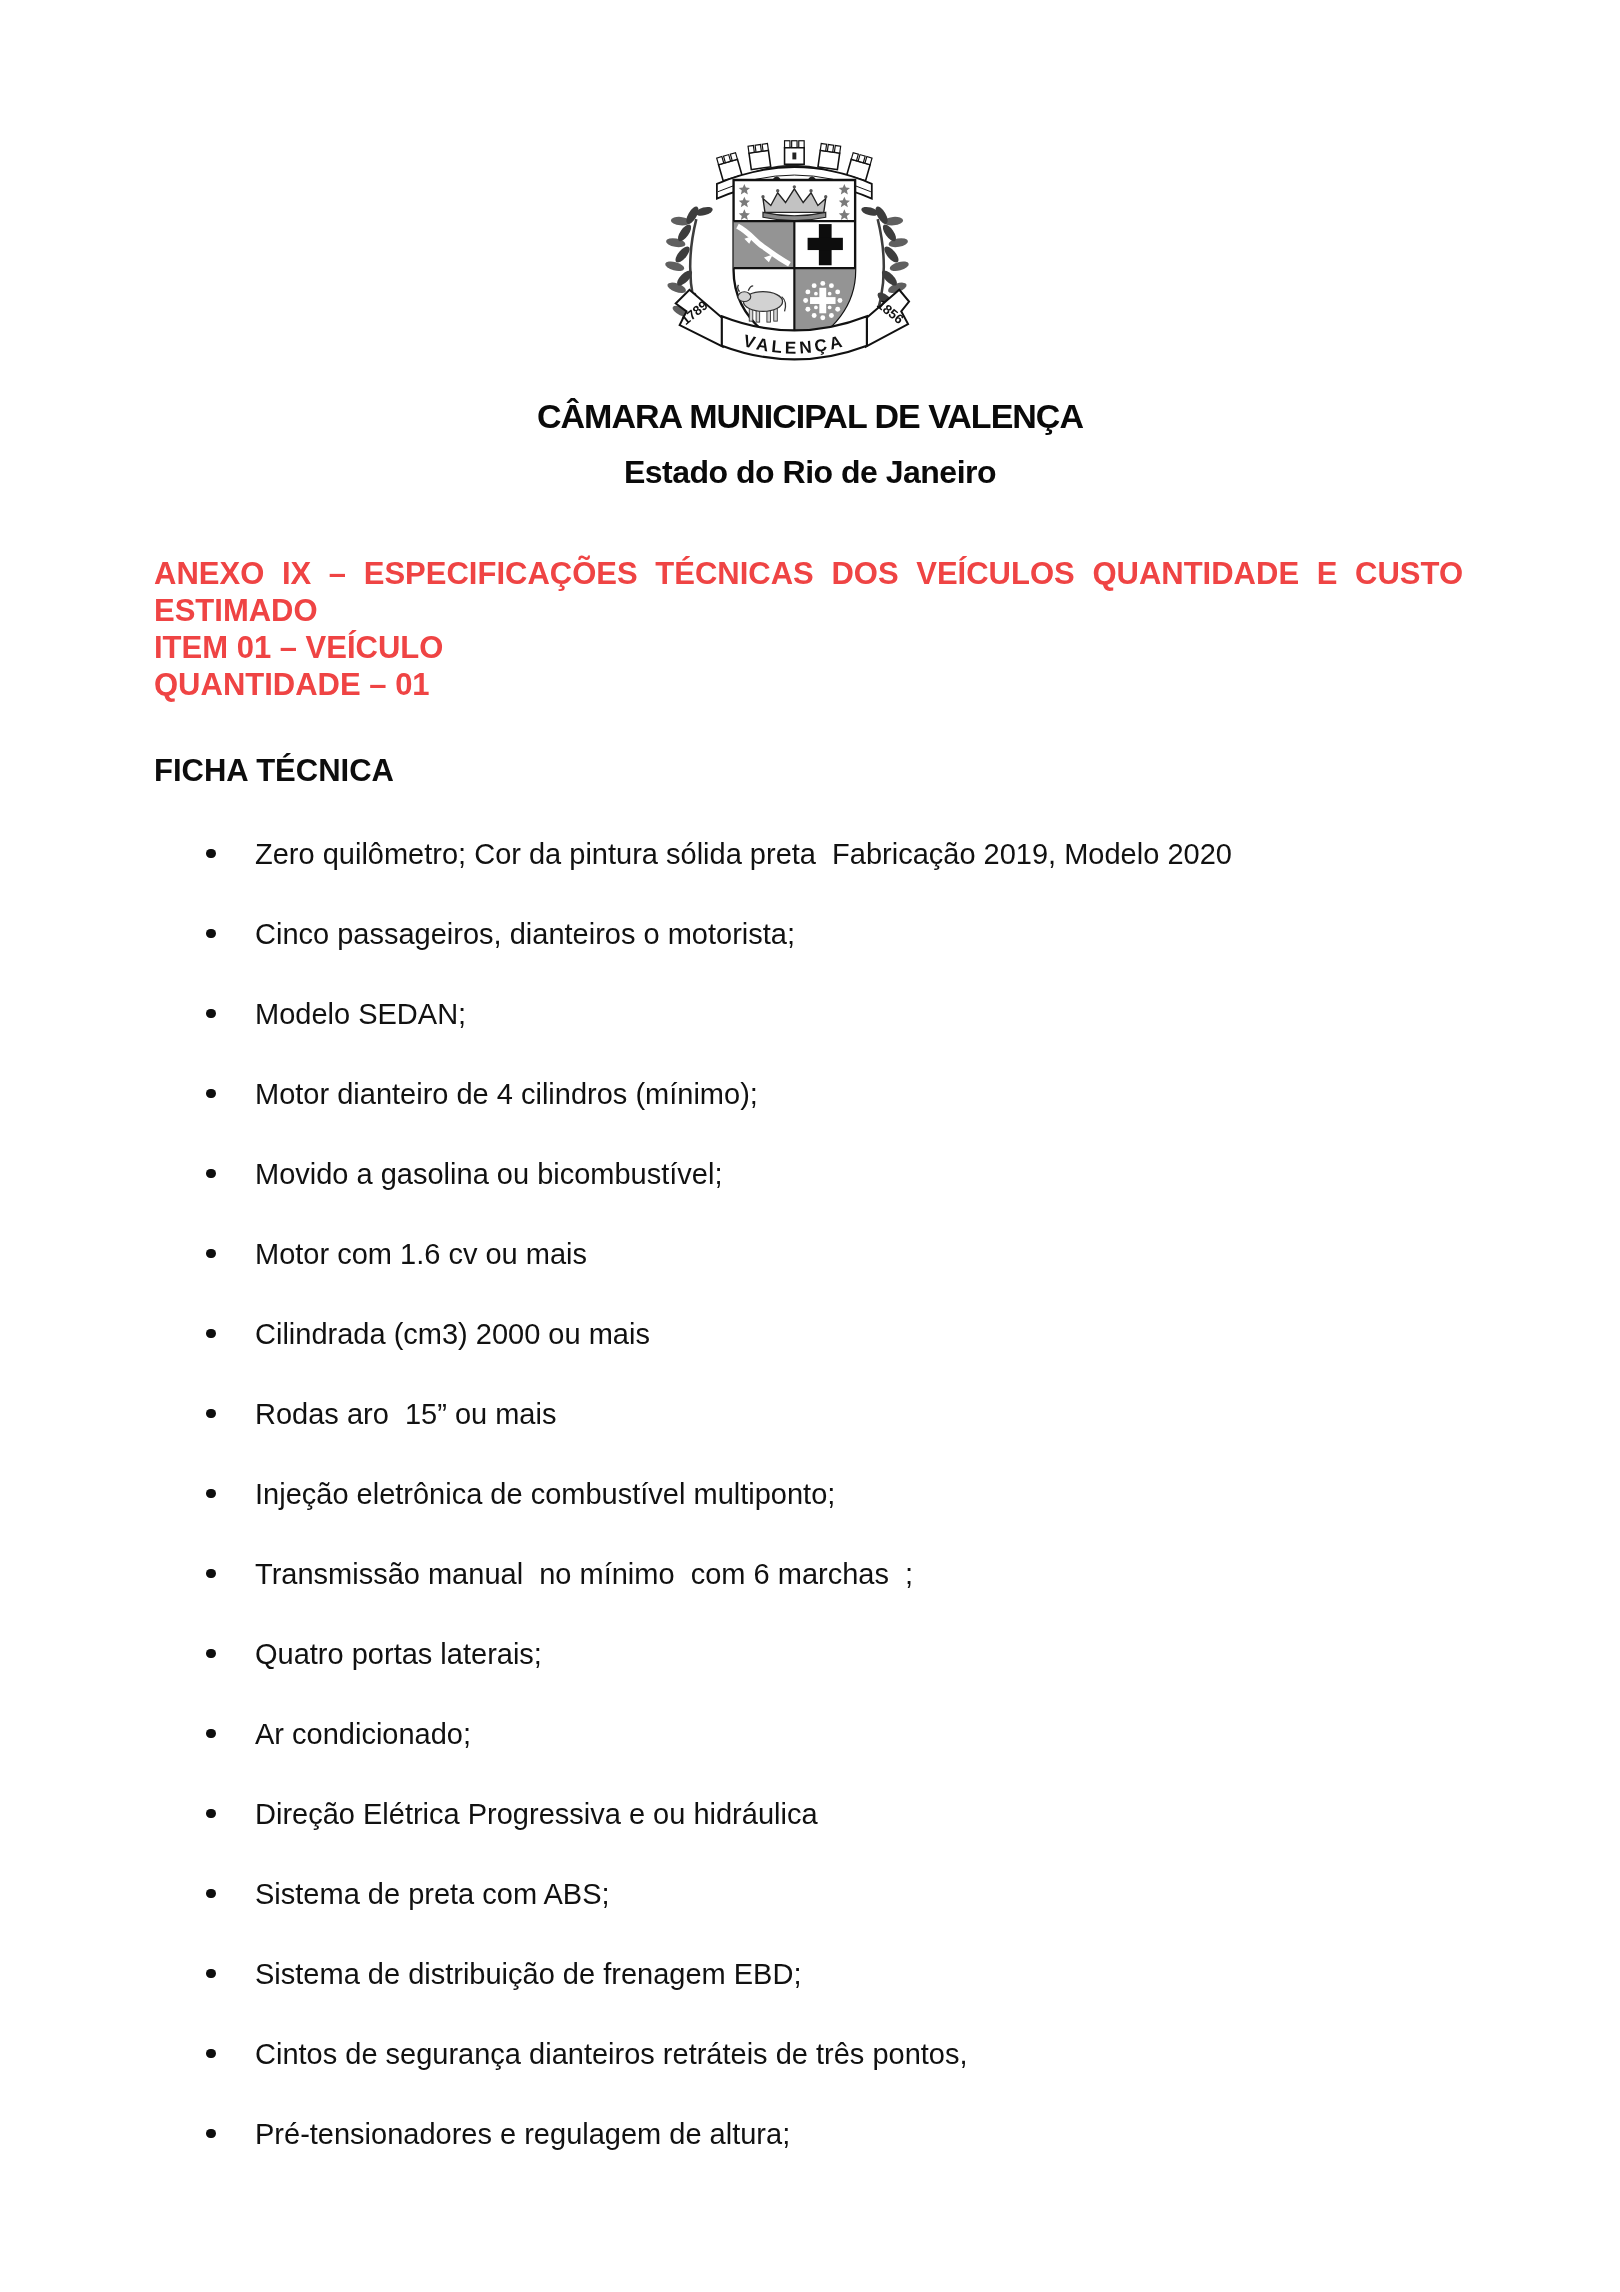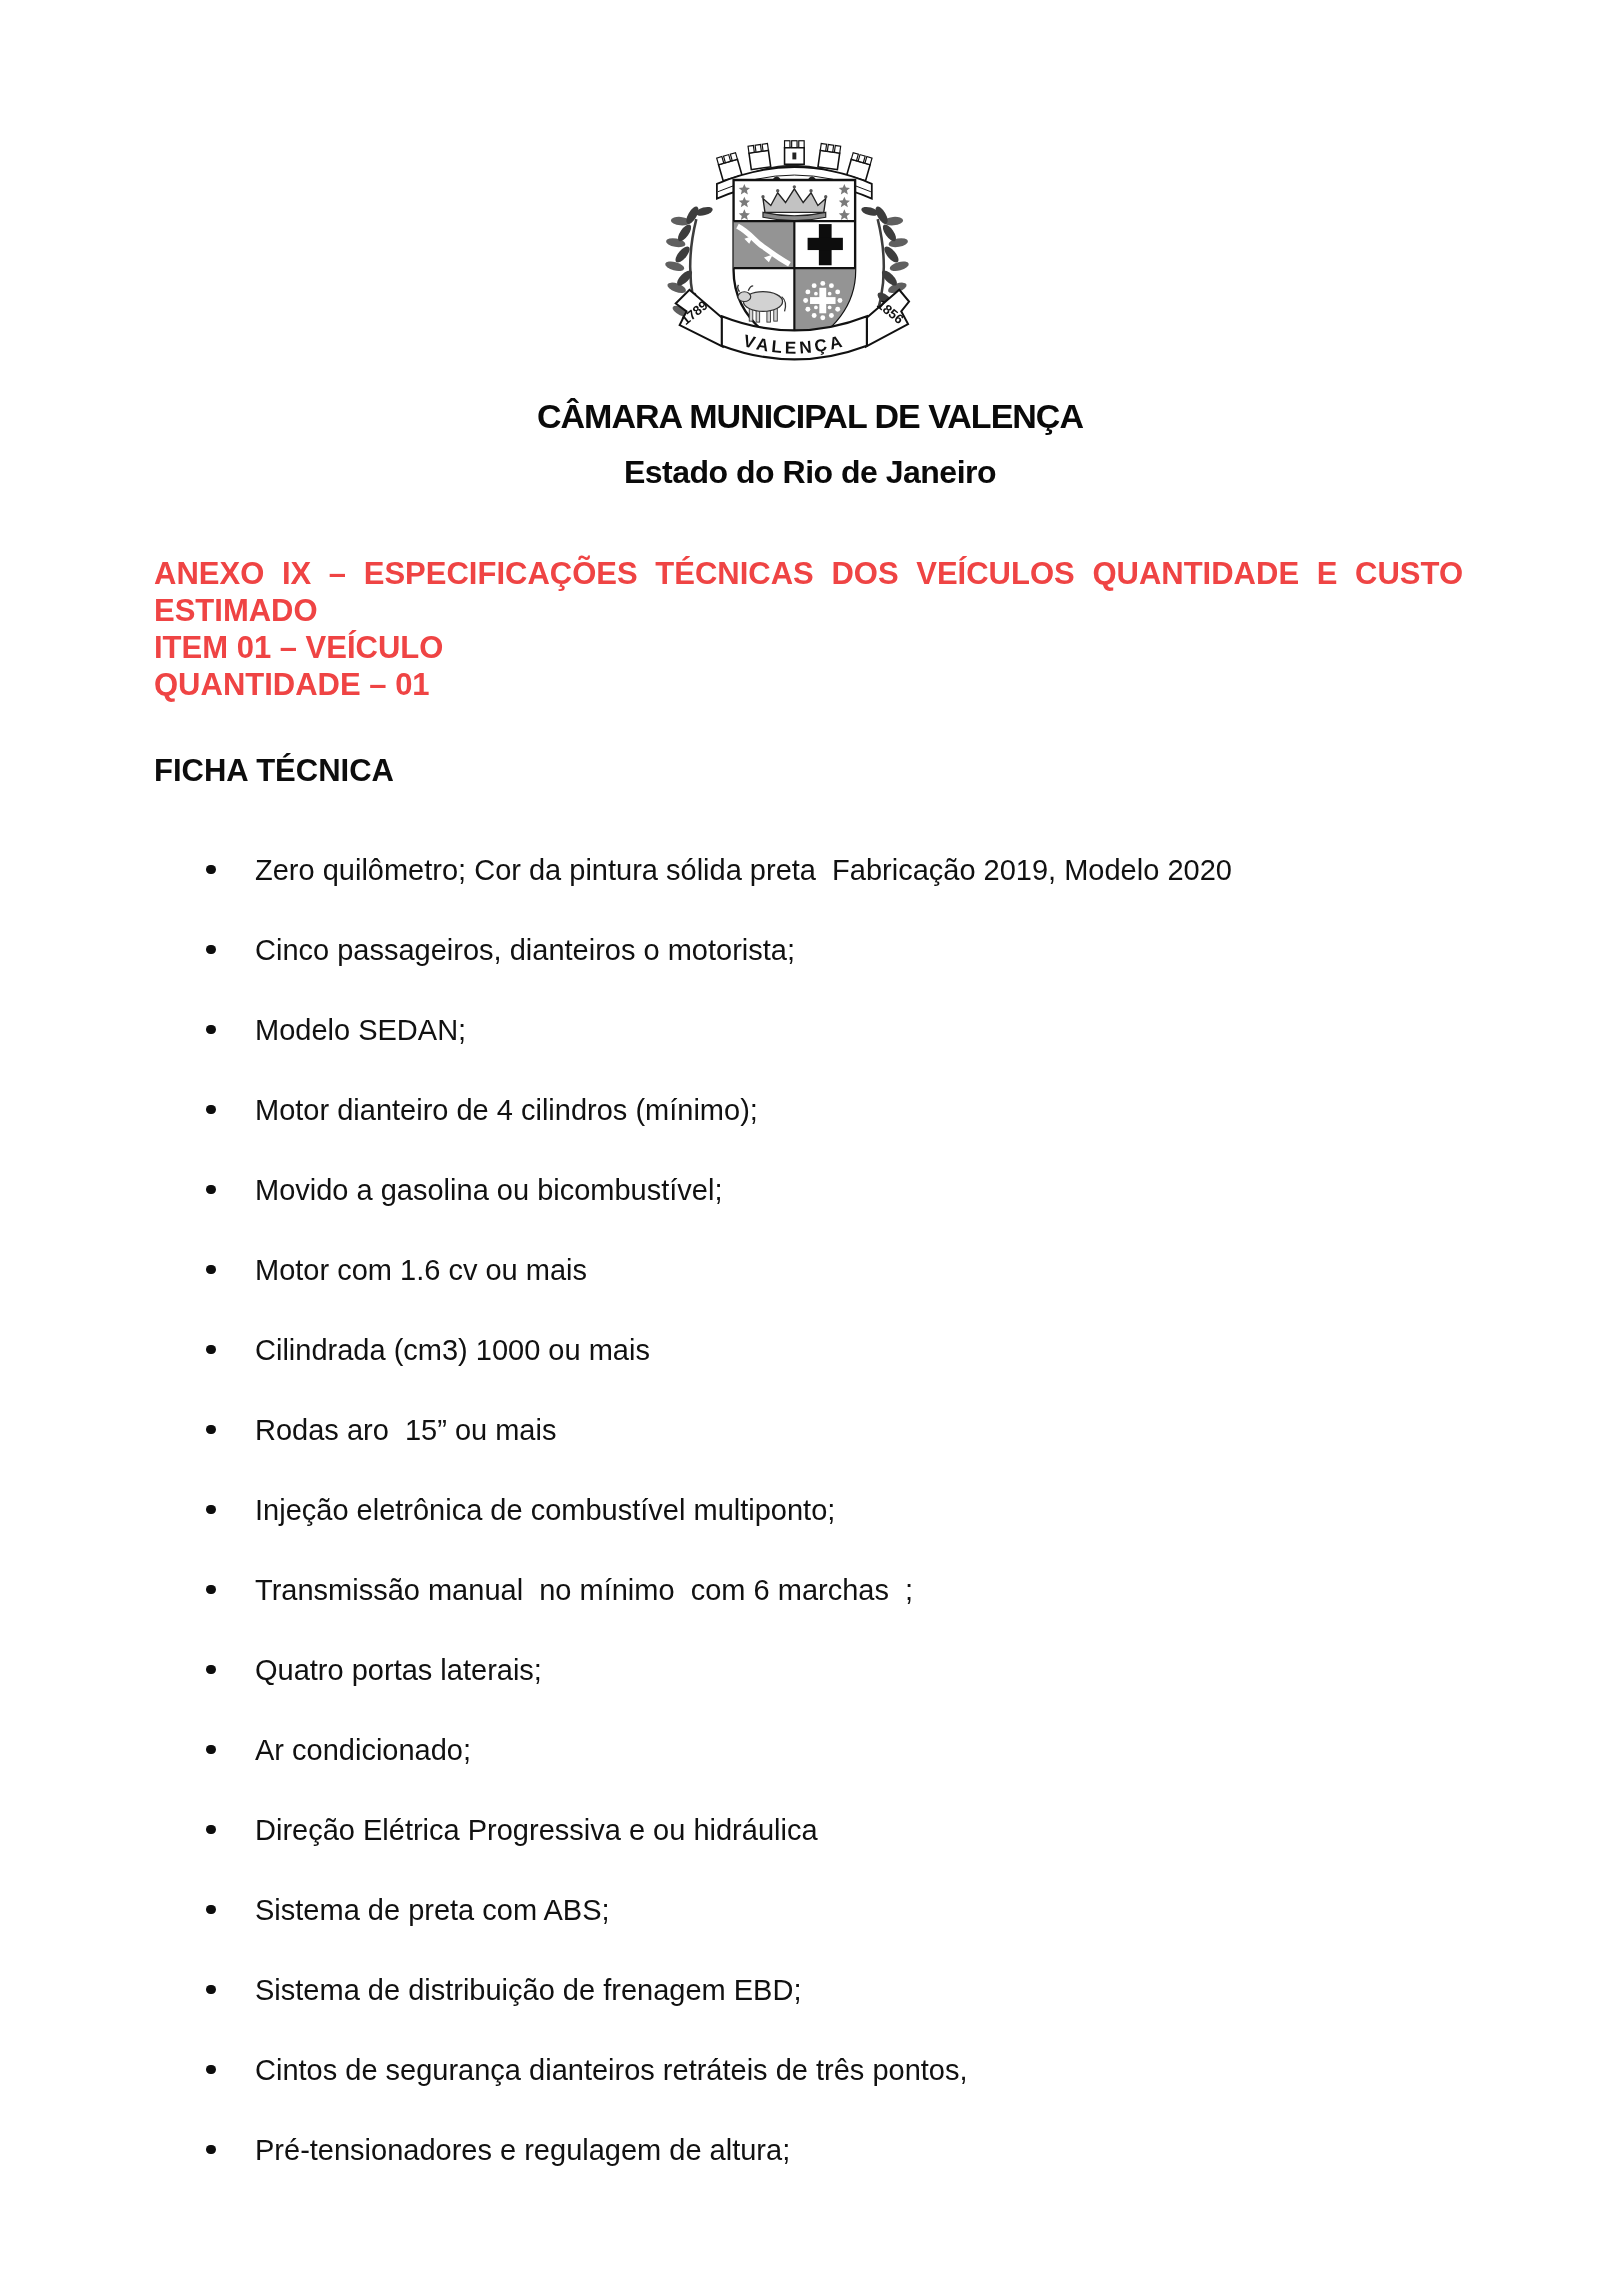--- a/index.html
+++ b/index.html
@@ -51,21 +51,21 @@
     text-align-last: justify;
   }
   .ficha {
     margin-top: 49px;
     font-size: 31px;
     font-weight: 700;
     line-height: 37px;
   }
   ul.spec-list {
     list-style: none;
-    margin-top: 63px;
+    margin-top: 47px;
   }
   ul.spec-list li {
     position: relative;
     padding-left: 101px;
     font-size: 29px;
     line-height: 36px;
     margin-bottom: 44px;
     white-space: pre-wrap;
     color: #111;
   }
@@ -253,21 +253,21 @@
 
   <div class="ficha">FICHA TÉCNICA</div>
 
   <ul class="spec-list">
     <li><span class="dot"></span><span>Zero quilômetro; Cor da pintura sólida preta  Fabricação 2019, Modelo 2020</span></li>
     <li><span class="dot"></span><span>Cinco passageiros, dianteiros o motorista;</span></li>
     <li><span class="dot"></span><span>Modelo SEDAN;</span></li>
     <li><span class="dot"></span><span>Motor dianteiro de 4 cilindros (mínimo);</span></li>
     <li><span class="dot"></span><span>Movido a gasolina ou bicombustível;</span></li>
     <li><span class="dot"></span><span>Motor com 1.6 cv ou mais</span></li>
-    <li><span class="dot"></span><span>Cilindrada (cm3) 1000 ou mais</span></li>
+    <li><span class="dot"></span><span>Cilindrada (cm3) 2000 ou mais</span></li>
     <li><span class="dot"></span><span>Rodas aro  15” ou mais</span></li>
     <li><span class="dot"></span><span>Injeção eletrônica de combustível multiponto;</span></li>
     <li><span class="dot"></span><span>Transmissão manual  no mínimo  com 6 marchas  ;</span></li>
     <li><span class="dot"></span><span>Quatro portas laterais;</span></li>
     <li><span class="dot"></span><span>Ar condicionado;</span></li>
     <li><span class="dot"></span><span>Direção Elétrica Progressiva e ou hidráulica</span></li>
     <li><span class="dot"></span><span>Sistema de preta com ABS;</span></li>
     <li><span class="dot"></span><span>Sistema de distribuição de frenagem EBD;</span></li>
     <li><span class="dot"></span><span>Cintos de segurança dianteiros retráteis de três pontos,</span></li>
     <li><span class="dot"></span><span>Pré-tensionadores e regulagem de altura;</span></li>

